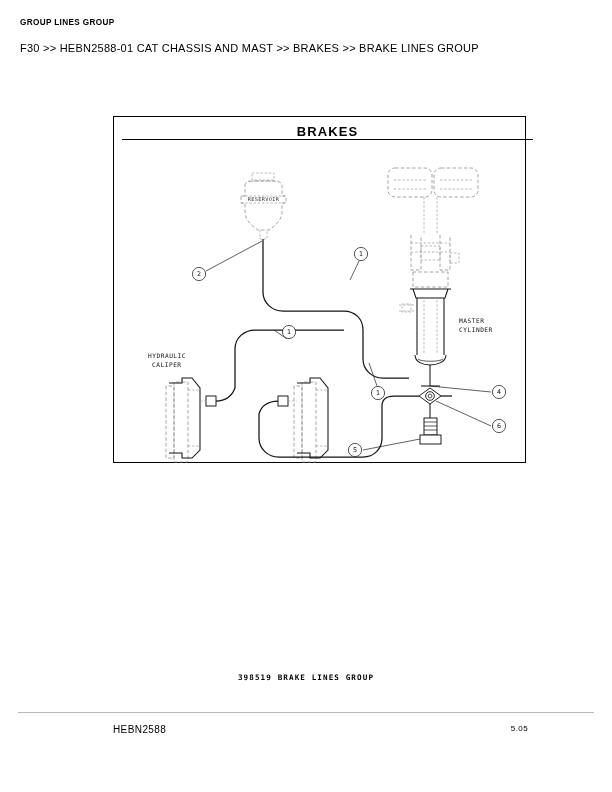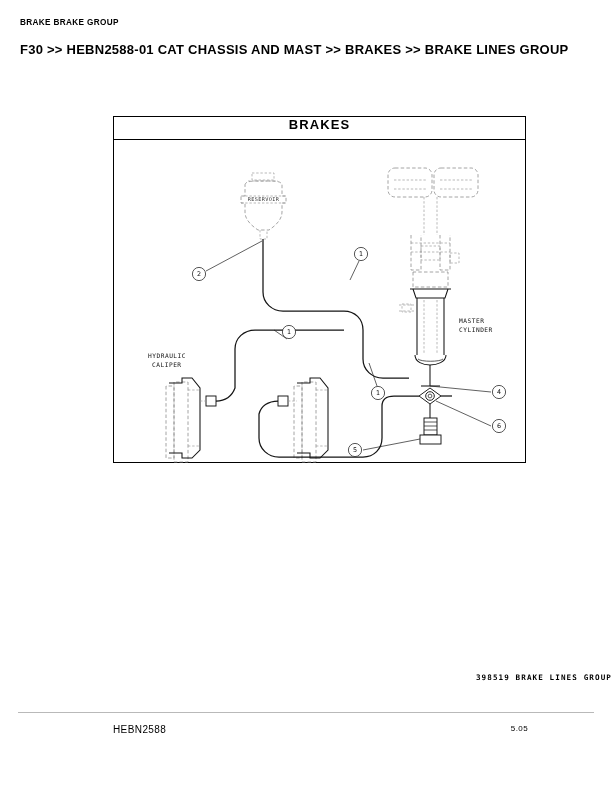--- a/index.html
+++ b/index.html
@@ -23,47 +23,47 @@
     left: 20px;
     top: 18px;
     font-size: 8.2px;
     font-weight: bold;
     letter-spacing: 0.35px;
   }
   .breadcrumb {
     position: absolute;
     left: 20px;
     top: 42px;
-    font-size: 13px;
-    font-weight: bold;
+    font-size: 11px;
+    font-weight: normal;
     letter-spacing: 0.25px;
     white-space: nowrap;
   }
 
   
   .figure-frame {
     position: absolute;
     left: 113px;
     top: 116px;
     width: 413px;
     height: 347px;
     border: 1.3px solid #000;
     box-sizing: border-box;
     background: #fff;
   }
   .figure-title-bar {
     position: absolute;
-    left: 0;
+    left: 8px;
     top: 0;
     width: 100%;
     height: 23px;
     border-bottom: 1.3px solid #000;
     box-sizing: border-box;
     display: flex;
-    align-items: flex-start;
+    align-items: flex-end;
     justify-content: center;
   }
   .figure-title-bar .t {
     font-size: 13px;
     font-weight: bold;
     letter-spacing: 1.1px;
   }
   .figure-canvas {
     position: absolute;
     left: 0;
@@ -72,21 +72,21 @@
     height: 324px;
   }
   .figure-canvas svg { display: block; }
 
   
   .figure-caption {
     position: absolute;
     left: 0;
     top: 673px;
     width: 612px;
-    text-align: right;
+    text-align: center;
     font-size: 7.6px;
     font-weight: bold;
     letter-spacing: 1.1px;
     font-family: "DejaVu Sans Mono", monospace;
   }
   .footer-rule {
     position: absolute;
     left: 18px;
     top: 712px;
     width: 576px;
@@ -125,21 +125,21 @@
     font-family: "DejaVu Sans Mono", monospace;
     font-size: 5.2px;
     letter-spacing: 0.4px;
     fill: #333;
     text-anchor: middle;
   }
 </style>
 </head>
 <body>
 
-<div class="page-heading">BRAKE BRAKE GROUP</div>
+<div class="page-heading">GROUP LINES GROUP</div>
 
 <div class="breadcrumb">F30 &gt;&gt; HEBN2588-01 CAT CHASSIS AND MAST &gt;&gt; BRAKES &gt;&gt; BRAKE LINES GROUP</div>
 
 <div class="figure-frame">
 
   <div class="figure-title-bar">
     <span class="t">BRAKES</span>
   </div>
 
   <div class="figure-canvas">

